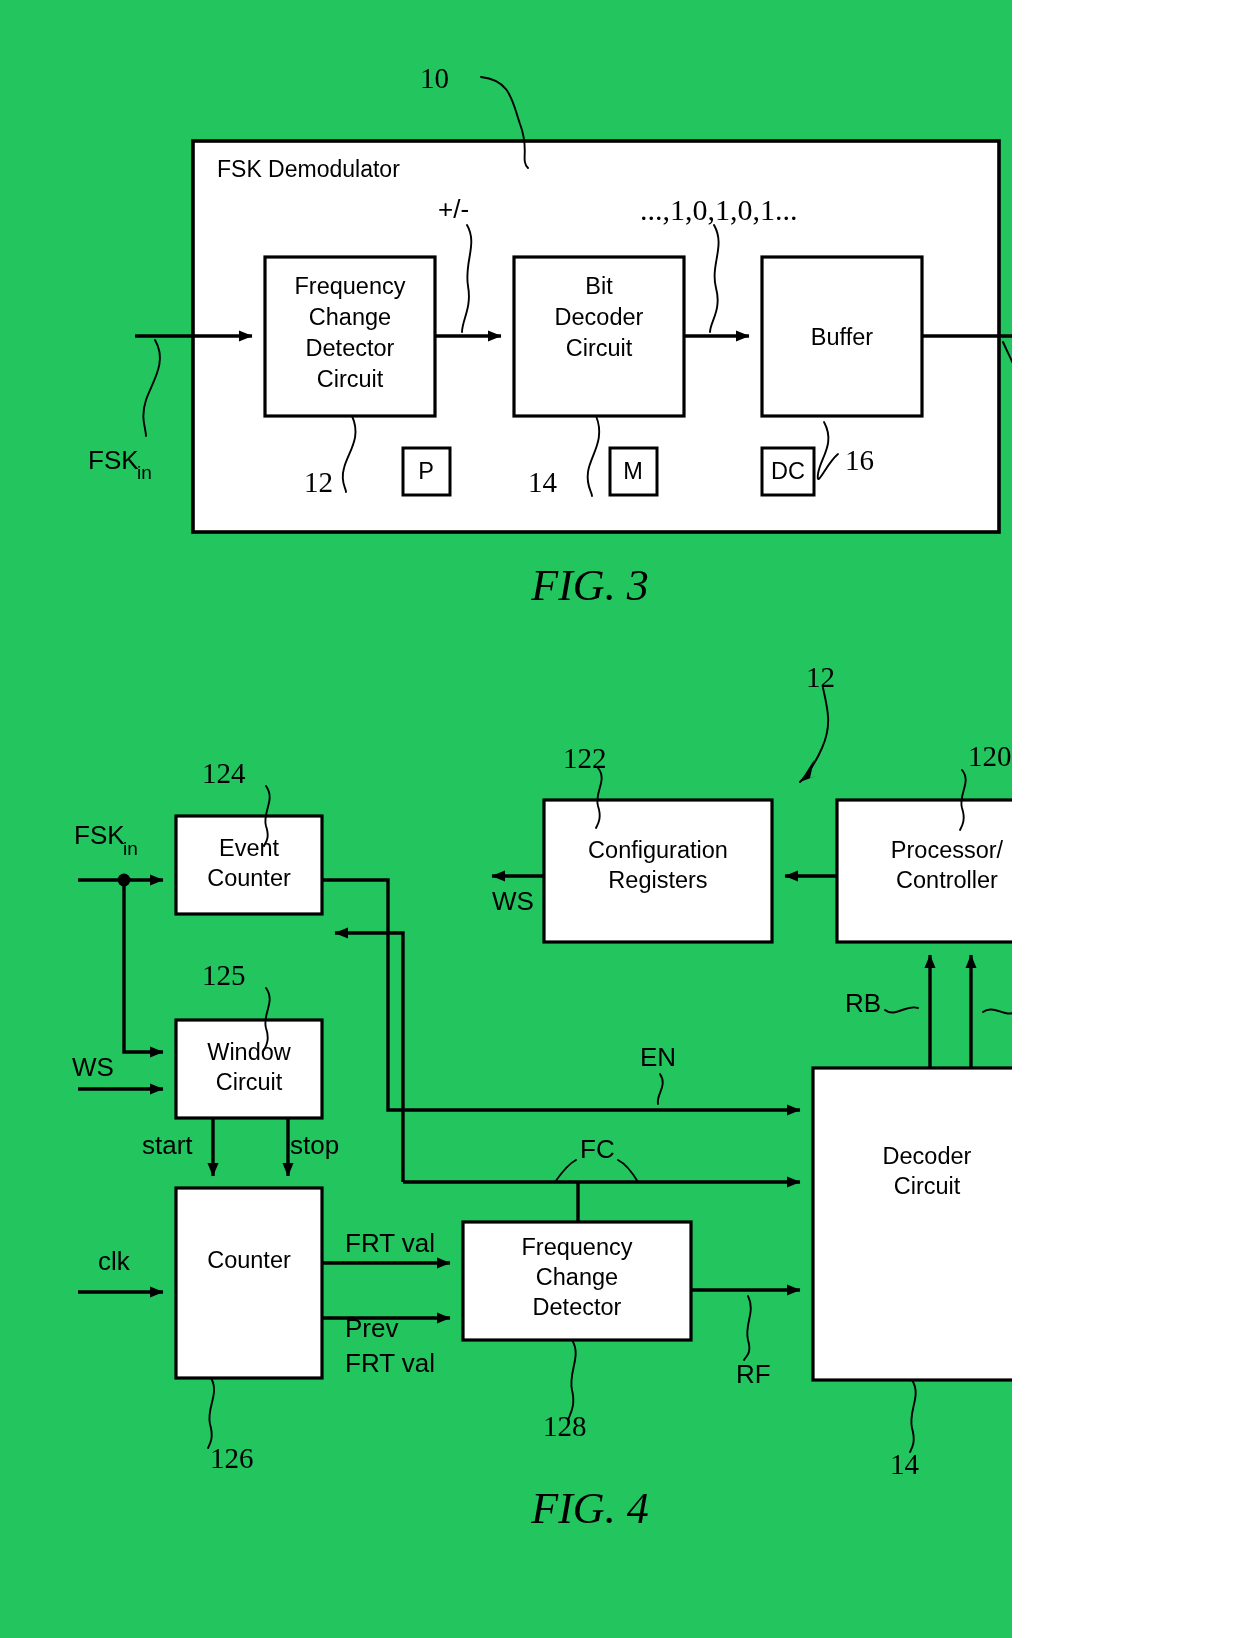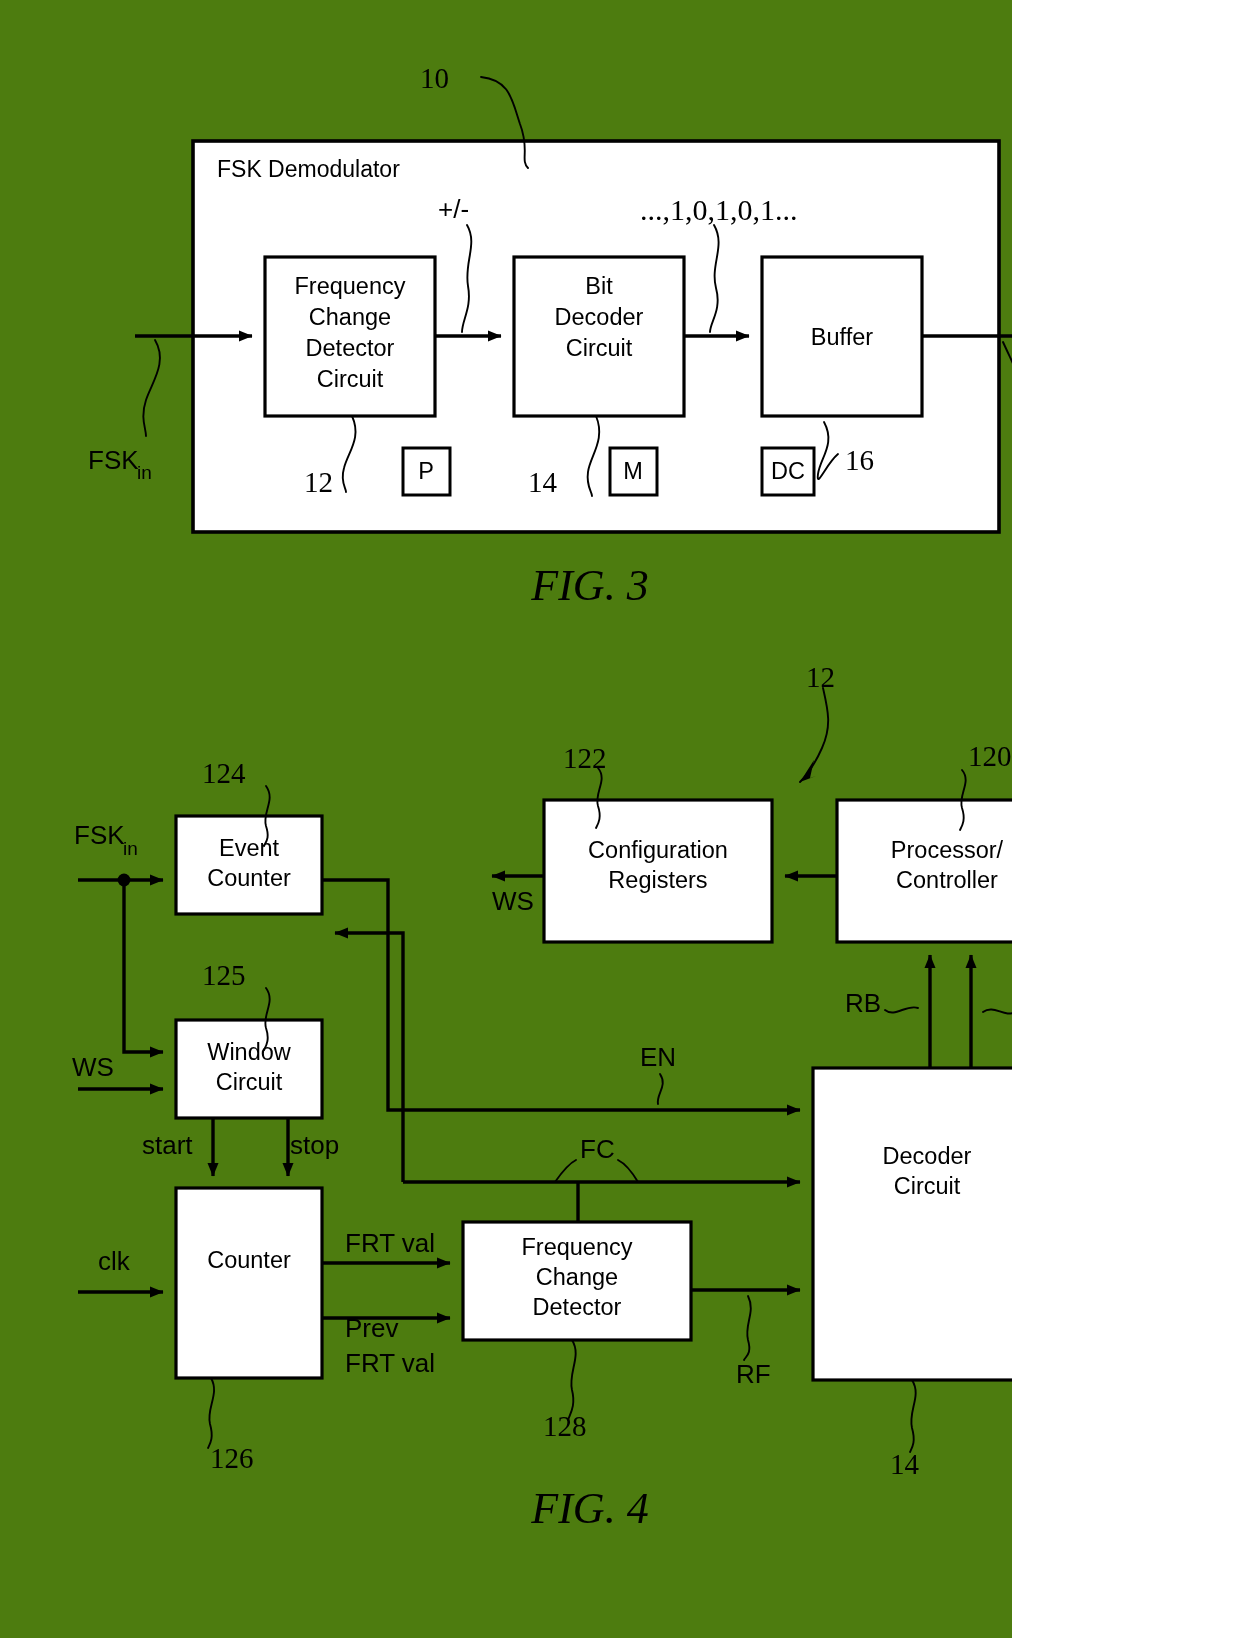--- a/index.html
+++ b/index.html
@@ -8,21 +8,21 @@
     background: #ffffff;
   }
   body {
     font-family: "Liberation Sans", sans-serif;
     color: #000000;
   }
   #page {
     position: relative;
     width: 1012px;
     height: 1638px;
-    background: #4d7c0f;
+    background: #22c55e;
     overflow: hidden;
   }
   svg.figure-layer {
     position: absolute;
     left: 0;
     top: 0;
     width: 1240px;
     height: 1638px;
   }
   .blk { fill: #ffffff; stroke: #000000; stroke-width: 3.2; }

